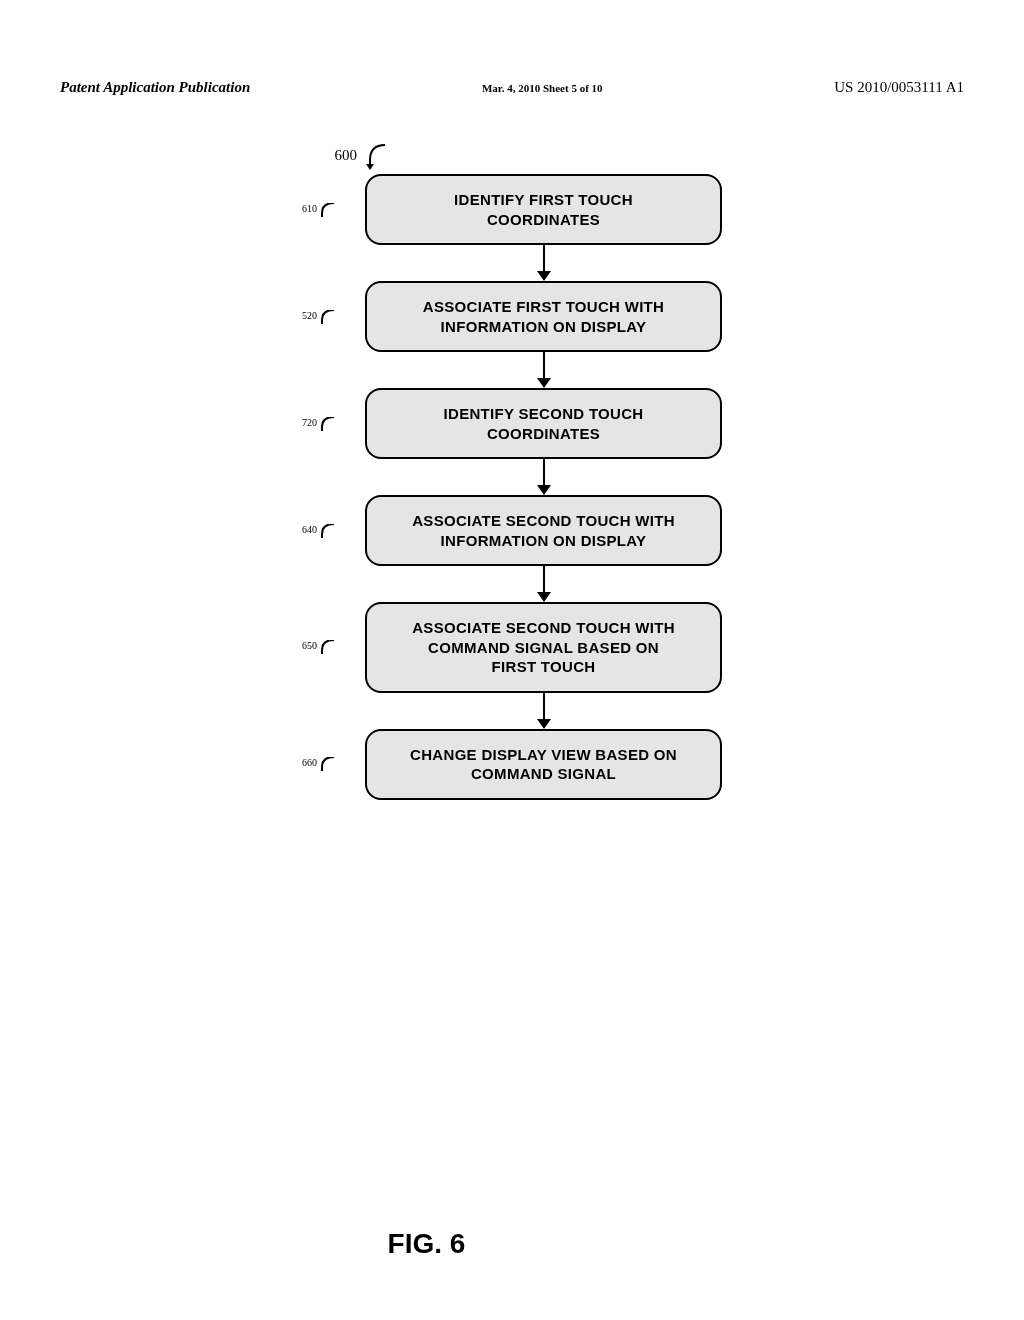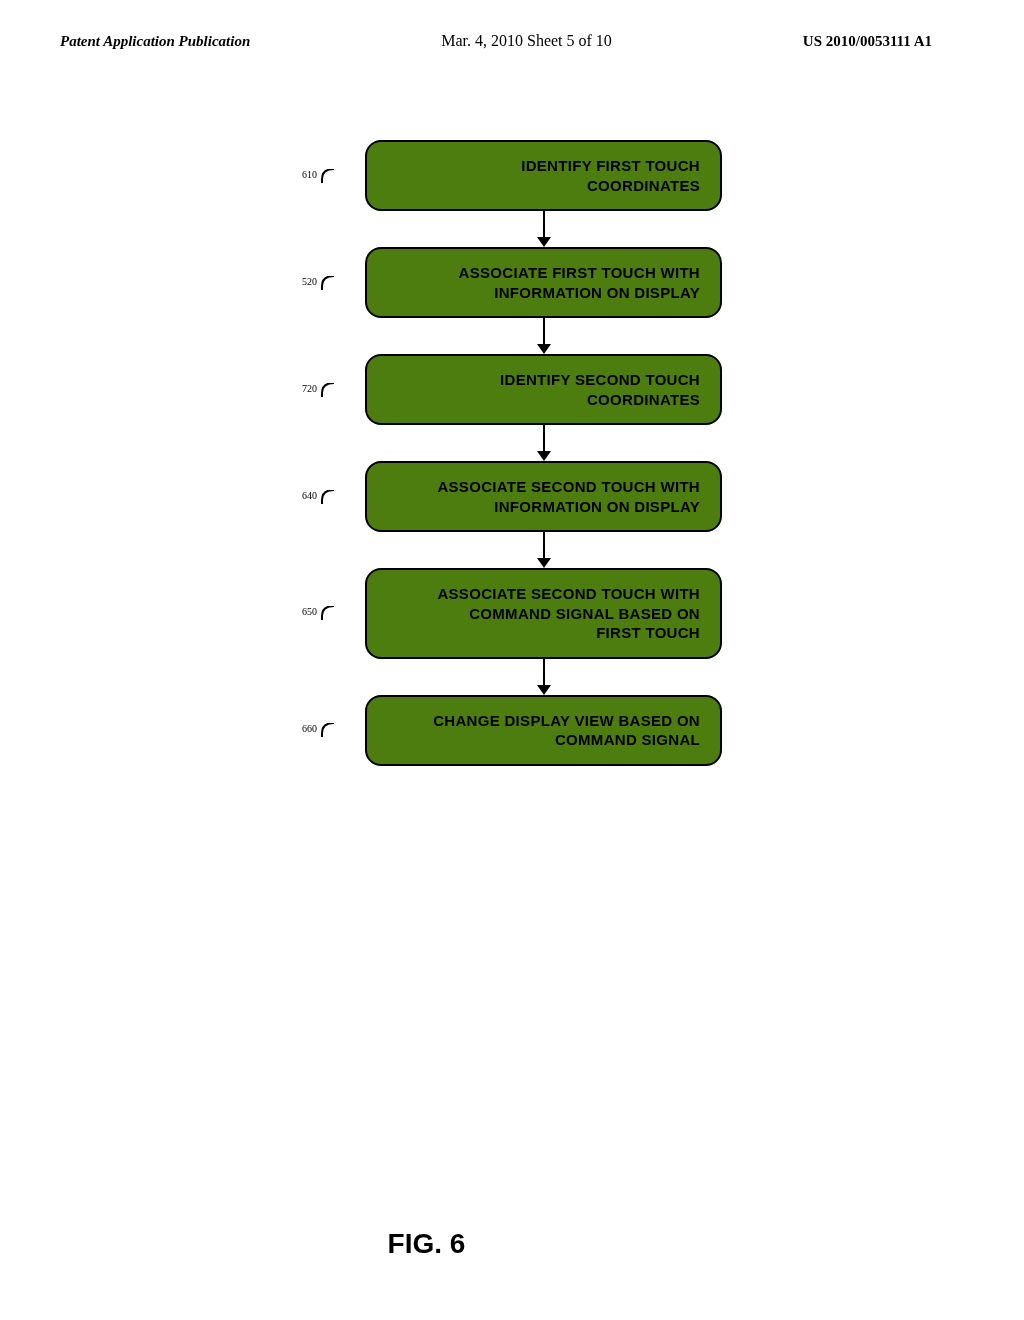--- a/index.html
+++ b/index.html
@@ -10,34 +10,35 @@
       font-family: 'Times New Roman', Times, serif;
       position: relative;
       overflow: hidden;
     }
 
     
     .header {
       display: flex;
       justify-content: space-between;
       align-items: baseline;
-      padding: 32px 92px 0 60px;
+      padding: 32px 60px 0 60px;
+      margin-top: 47px;
     }
     .header-left {
       font-size: 15px;
       font-weight: bold;
       font-style: italic;
     }
     .header-center {
-      font-size: 16px;
-      font-weight: normal;
+      font-size: 11px;
+      font-weight: bold;
     }
     .header-right {
       font-size: 15px;
-      font-weight: bold;
+      font-weight: normal;
     }
 
     
     .flowchart {
       position: absolute;
       top: 140px;
       left: 0;
       width: 1024px;
       display: flex;
       flex-direction: column;
@@ -64,28 +65,28 @@
       content: '';
       display: inline-block;
       width: 0;
       height: 0;
     }
 
     .flow-box {
       border: 2px solid #000;
       border-radius: 16px;
       padding: 14px 20px;
-      text-align: right;
+      text-align: center;
       font-size: 15px;
       font-weight: bold;
       font-family: Arial, Helvetica, sans-serif;
       letter-spacing: 0.02em;
       flex: 1;
       line-height: 1.3;
-      background: #4d7c0f;
+      background: #e5e5e5;
     }
 
     
     .arrow-down {
       display: flex;
       flex-direction: column;
       align-items: center;
       height: 36px;
       margin-left: 63px; 
     }
@@ -117,20 +118,31 @@
 <body>
 
 <div class="header">
   <span class="header-left">Patent Application Publication</span>
   <span class="header-center">Mar. 4, 2010   Sheet 5 of 10</span>
   <span class="header-right">US 2010/0053111 A1</span>
 </div>
 
 <div class="flowchart">
 
+  <div style="width:420px; display:flex; align-items:center; margin-bottom:4px; position:relative;">
+    <div style="min-width:55px; text-align:right; margin-right:8px; font-size:15px;">600</div>
+
+    <div style="display:flex; align-items:center;">
+
+      <svg width="30" height="30" viewBox="0 0 30 30">
+        <path d="M 20 5 Q 5 5 5 20 L 5 28" stroke="#000" stroke-width="2" fill="none"></path>
+        <polygon points="1,24 9,24 5,30" fill="#000"></polygon>
+      </svg>
+    </div>
+  </div>
 
   <div class="flow-row">
     <div class="step-label">
       <span>610</span>
       <svg width="16" height="14" viewBox="0 0 16 14" style="vertical-align:middle;">
         <path d="M 14 0 Q 2 0 2 10 L 2 14" stroke="#000" stroke-width="2" fill="none"></path>
       </svg>
     </div>
     <div class="flow-box">IDENTIFY FIRST TOUCH<br>COORDINATES</div>
   </div>

